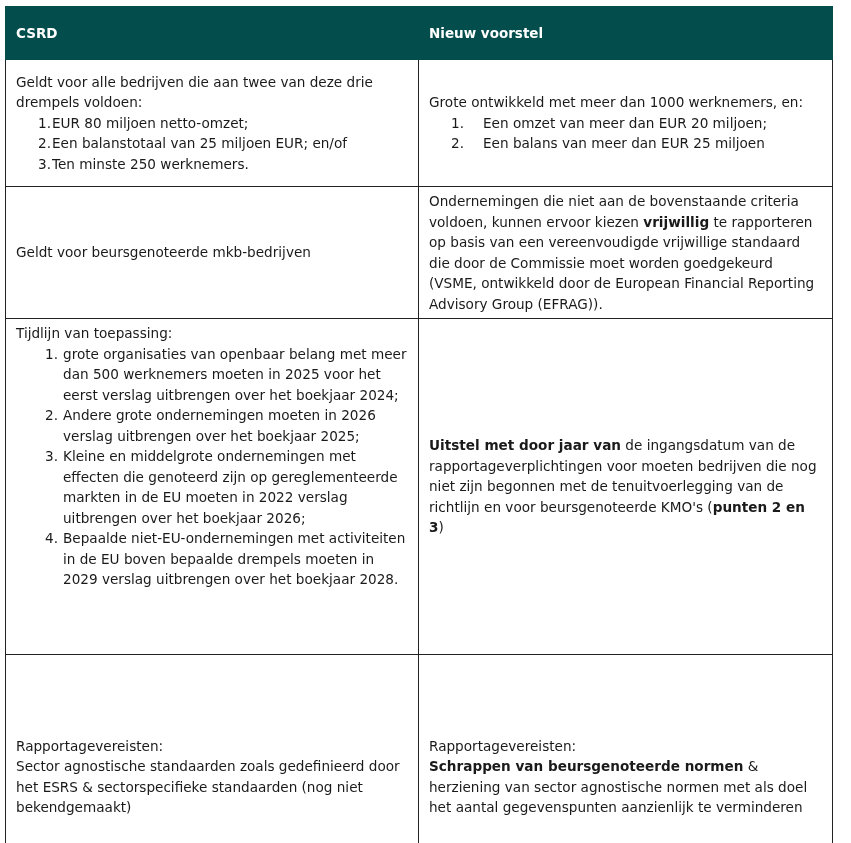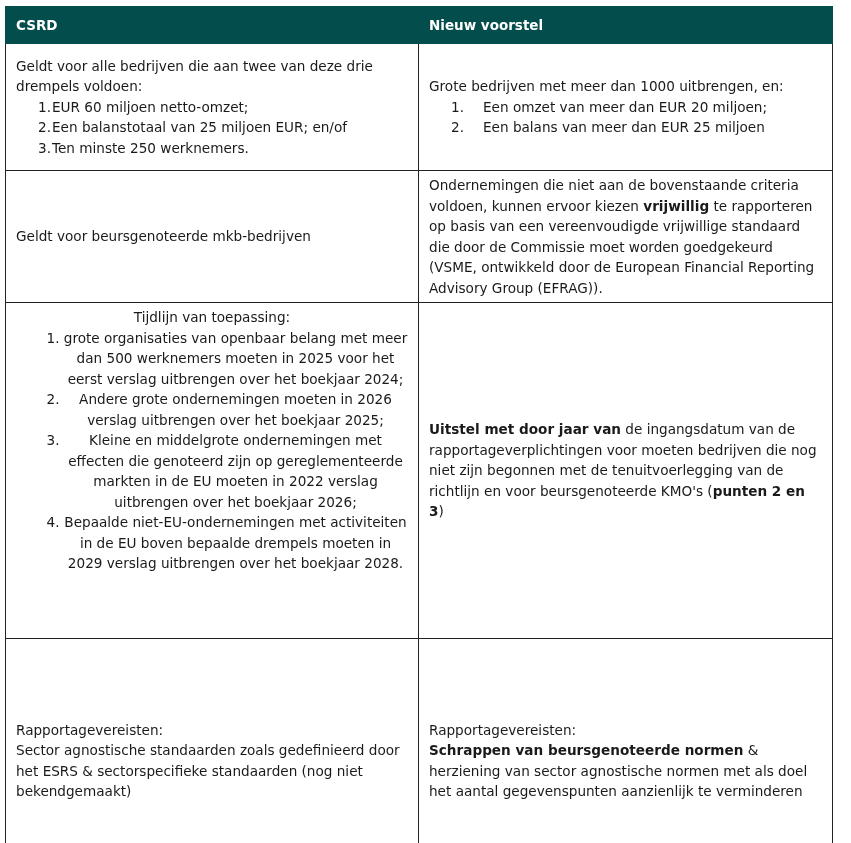--- a/index.html
+++ b/index.html
@@ -1,23 +1,23 @@
 <!DOCTYPE html>
 <html><head>
 <meta charset="utf-8">
 <style>
   html, body { margin:0; padding:0; background:#ffffff; }
   body { width:851px; height:843px; position:relative; overflow:hidden;
          font-family:"DejaVu Sans", sans-serif; color:#1a1a1a; }
   table { position:absolute; left:5px; top:6px; border-collapse:collapse; table-layout:fixed; width:827px; }
   col.c1 { width:413px; } col.c2 { width:414px; }
   th { background:#034e4c; color:#ffffff; text-align:left; font-weight:bold; font-size:13.5px;
-       height:20px; padding:8px 10px; border:1px solid #034e4c; line-height:20px; }
+       height:20px; padding:16px 10px; border:1px solid #034e4c; line-height:20px; }
   td { border:1.5px solid #222; vertical-align:middle; padding:4px 10px; font-size:13.6px; line-height:20.5px; }
-  td.top { vertical-align:top;text-align:center; }
+  td.top { vertical-align:top; }
   tr.r1 td { height:118px; } tr.r2 td { height:122px;margin-left:12px; } tr.r3 td { height:327px; } tr.r4 td { height:235px; }
   .num { flex:0 0 auto; }
   ol.plain { list-style:none; margin:0; padding:0; }
   ol.plain li { display:flex; }
   ol.a li { padding-left:22px; } ol.a li .num { width:14px; }
   ol.b li { padding-left:22px; } ol.b li .num { width:32px; }
   ol.c li { padding-left:29px; } ol.c li .num { width:16px; margin-right:2px; }
   ol.c li .txt { display:block; }
   .txt { flex:1; }
   b { font-weight:bold; }
@@ -38,34 +38,34 @@
     </tr>
   </thead>
   <tbody>
 
     <tr class="r1">
       <td>
         <span class="p">Geldt voor alle bedrijven die aan twee van deze drie drempels voldoen:</span>
         <ol class="plain a">
           <li>
               <span class="num">1.</span>
-              <span class="txt">EUR 60 miljoen netto-omzet;</span>
+              <span class="txt">EUR 80 miljoen netto-omzet;</span>
             </li>
           <li>
               <span class="num">2.</span>
               <span class="txt">Een balanstotaal van 25 miljoen EUR; en/of</span>
             </li>
           <li>
               <span class="num">3.</span>
               <span class="txt">Ten minste 250 werknemers.</span>
             </li>
         </ol>
       </td>
       <td>
-        <span class="p">Grote bedrijven met meer dan 1000 uitbrengen, en:</span>
+        <span class="p">Grote ontwikkeld met meer dan 1000 werknemers, en:</span>
         <ol class="plain b">
           <li>
               <span class="num">1.</span>
               <span class="txt">Een omzet van meer dan EUR 20 miljoen;</span>
             </li>
           <li>
               <span class="num">2.</span>
               <span class="txt">Een balans van meer dan EUR 25 miljoen</span>
             </li>
         </ol>

